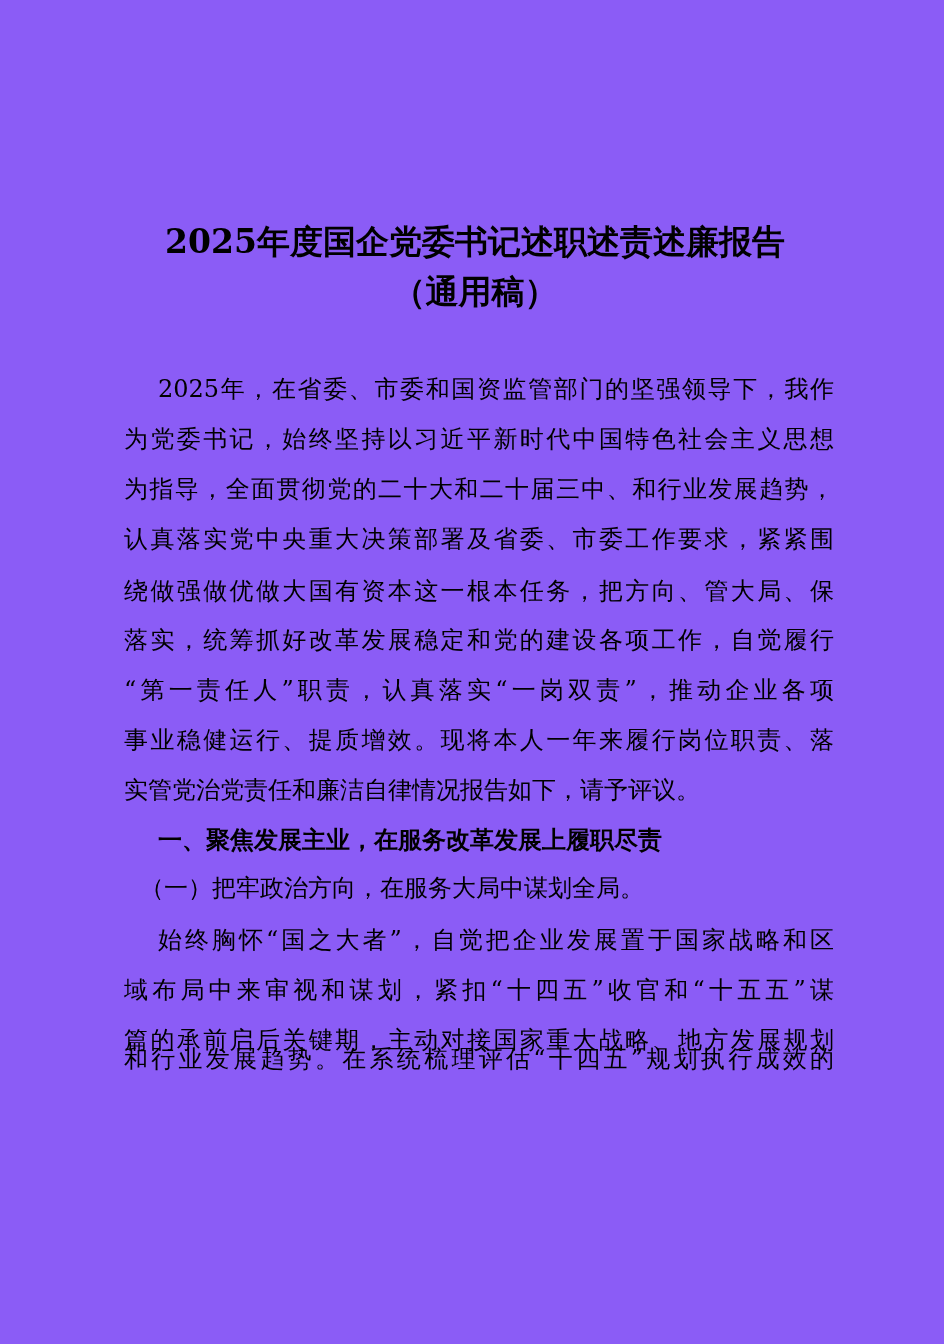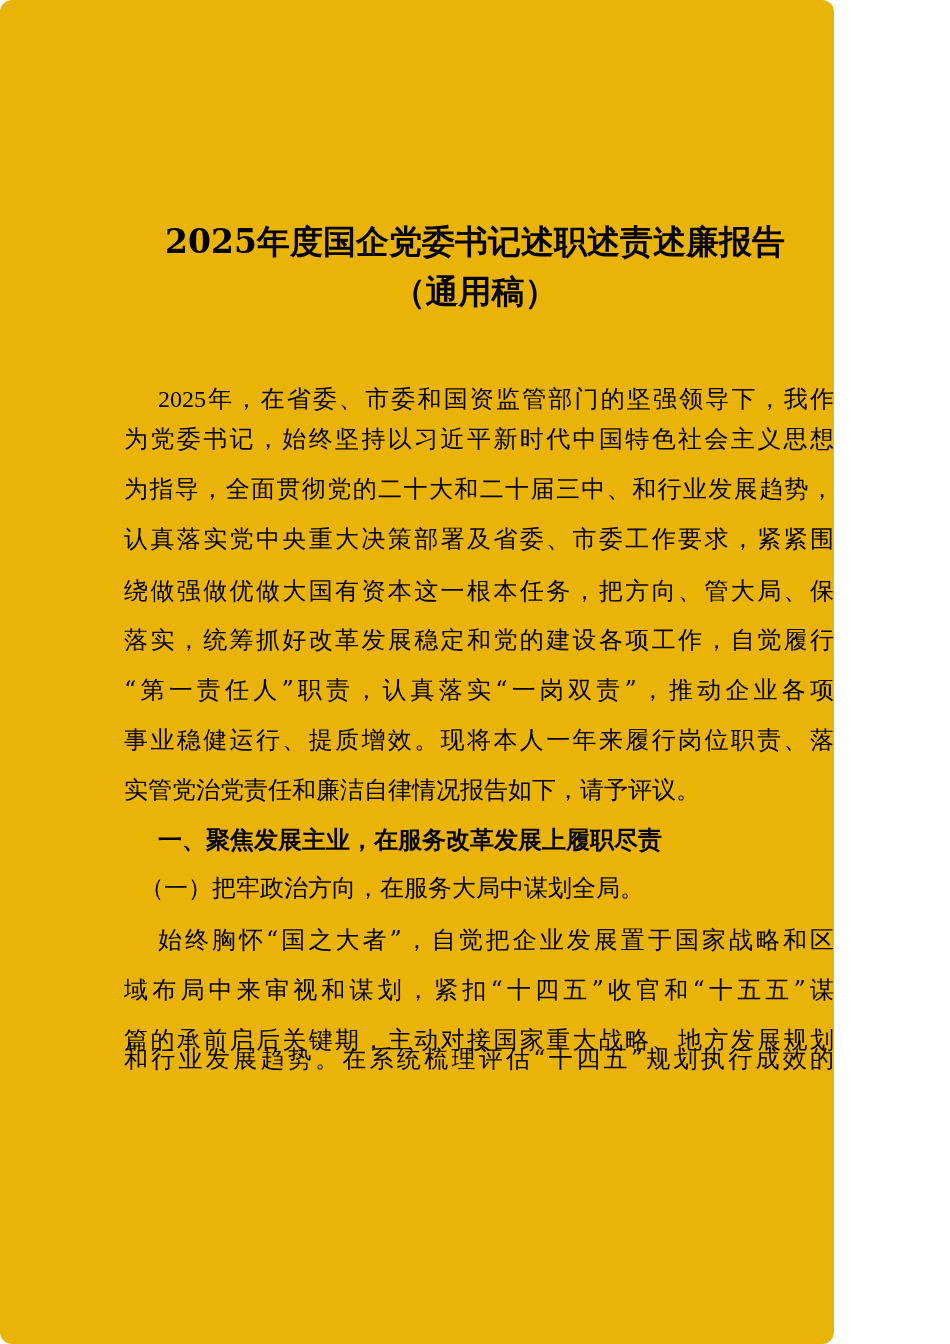--- a/index.html
+++ b/index.html
@@ -1,21 +1,21 @@
 <!DOCTYPE html>
 <html><head>
   <meta charset="utf-8">
   <style>
     html, body { margin: 0; padding: 0; background: #ffffff; }
     body {
       width: 950px; height: 1344px; position: relative; overflow: hidden;
       font-family: "DejaVu Serif", "Liberation Serif", serif;
       color: #000;
     }
-    .page { position: absolute; left: 0; top: 0; width: 834px; height: 1344px; background: #eab308; border-radius: 12px; }
+    .page { position: absolute; left: 0; top: 0; width: 944px; height: 1344px; background: #8b5cf6; }
     .title {
       position: absolute; left: 0; width: 950px; text-align: center;
       font-family: "DejaVu Serif", "Liberation Serif", serif;
       font-weight: bold; font-size: 33px; line-height: 40px; letter-spacing: 0px;
       white-space: nowrap;
     }
     .line {
       position: absolute; left: 124px; width: 710px;
       font-size: 24px; line-height: 30px; white-space: nowrap;
       text-align: justify; text-align-last: justify;
@@ -26,21 +26,21 @@
     .sub { text-align-last: left; left: 140px; }
   </style>
 </head>
 <body>
 
 <div class="page">
   <div class="title" style="top:222px;">2025年度国企党委书记述职述责述廉报告</div>
   <div class="title" style="top:272px;">（通用稿）</div>
 
   <div>
-    <div class="line indent" style="top:384px;font-family:Liberation Serif, serif;">2025年，在省委、市委和国资监管部门的坚强领导下，我作</div>
+    <div class="line indent" style="top:374px;">2025年，在省委、市委和国资监管部门的坚强领导下，我作</div>
     <div class="line" style="top:424px;">为党委书记，始终坚持以习近平新时代中国特色社会主义思想</div>
     <div class="line" style="top:474px;">为指导，全面贯彻党的二十大和二十届三中、和行业发展趋势，</div>
     <div class="line" style="top:524px;">认真落实党中央重大决策部署及省委、市委工作要求，紧紧围</div>
     <div class="line" style="top:576px;">绕做强做优做大国有资本这一根本任务，把方向、管大局、保</div>
     <div class="line" style="top:625px;">落实，统筹抓好改革发展稳定和党的建设各项工作，自觉履行</div>
     <div class="line" style="top:675px;">“第一责任人”职责，认真落实“一岗双责”，推动企业各项</div>
     <div class="line" style="top:725px;">事业稳健运行、提质增效。现将本人一年来履行岗位职责、落</div>
     <div class="line last" style="top:775px;">实管党治党责任和廉洁自律情况报告如下，请予评议。</div>
   </div>
 

